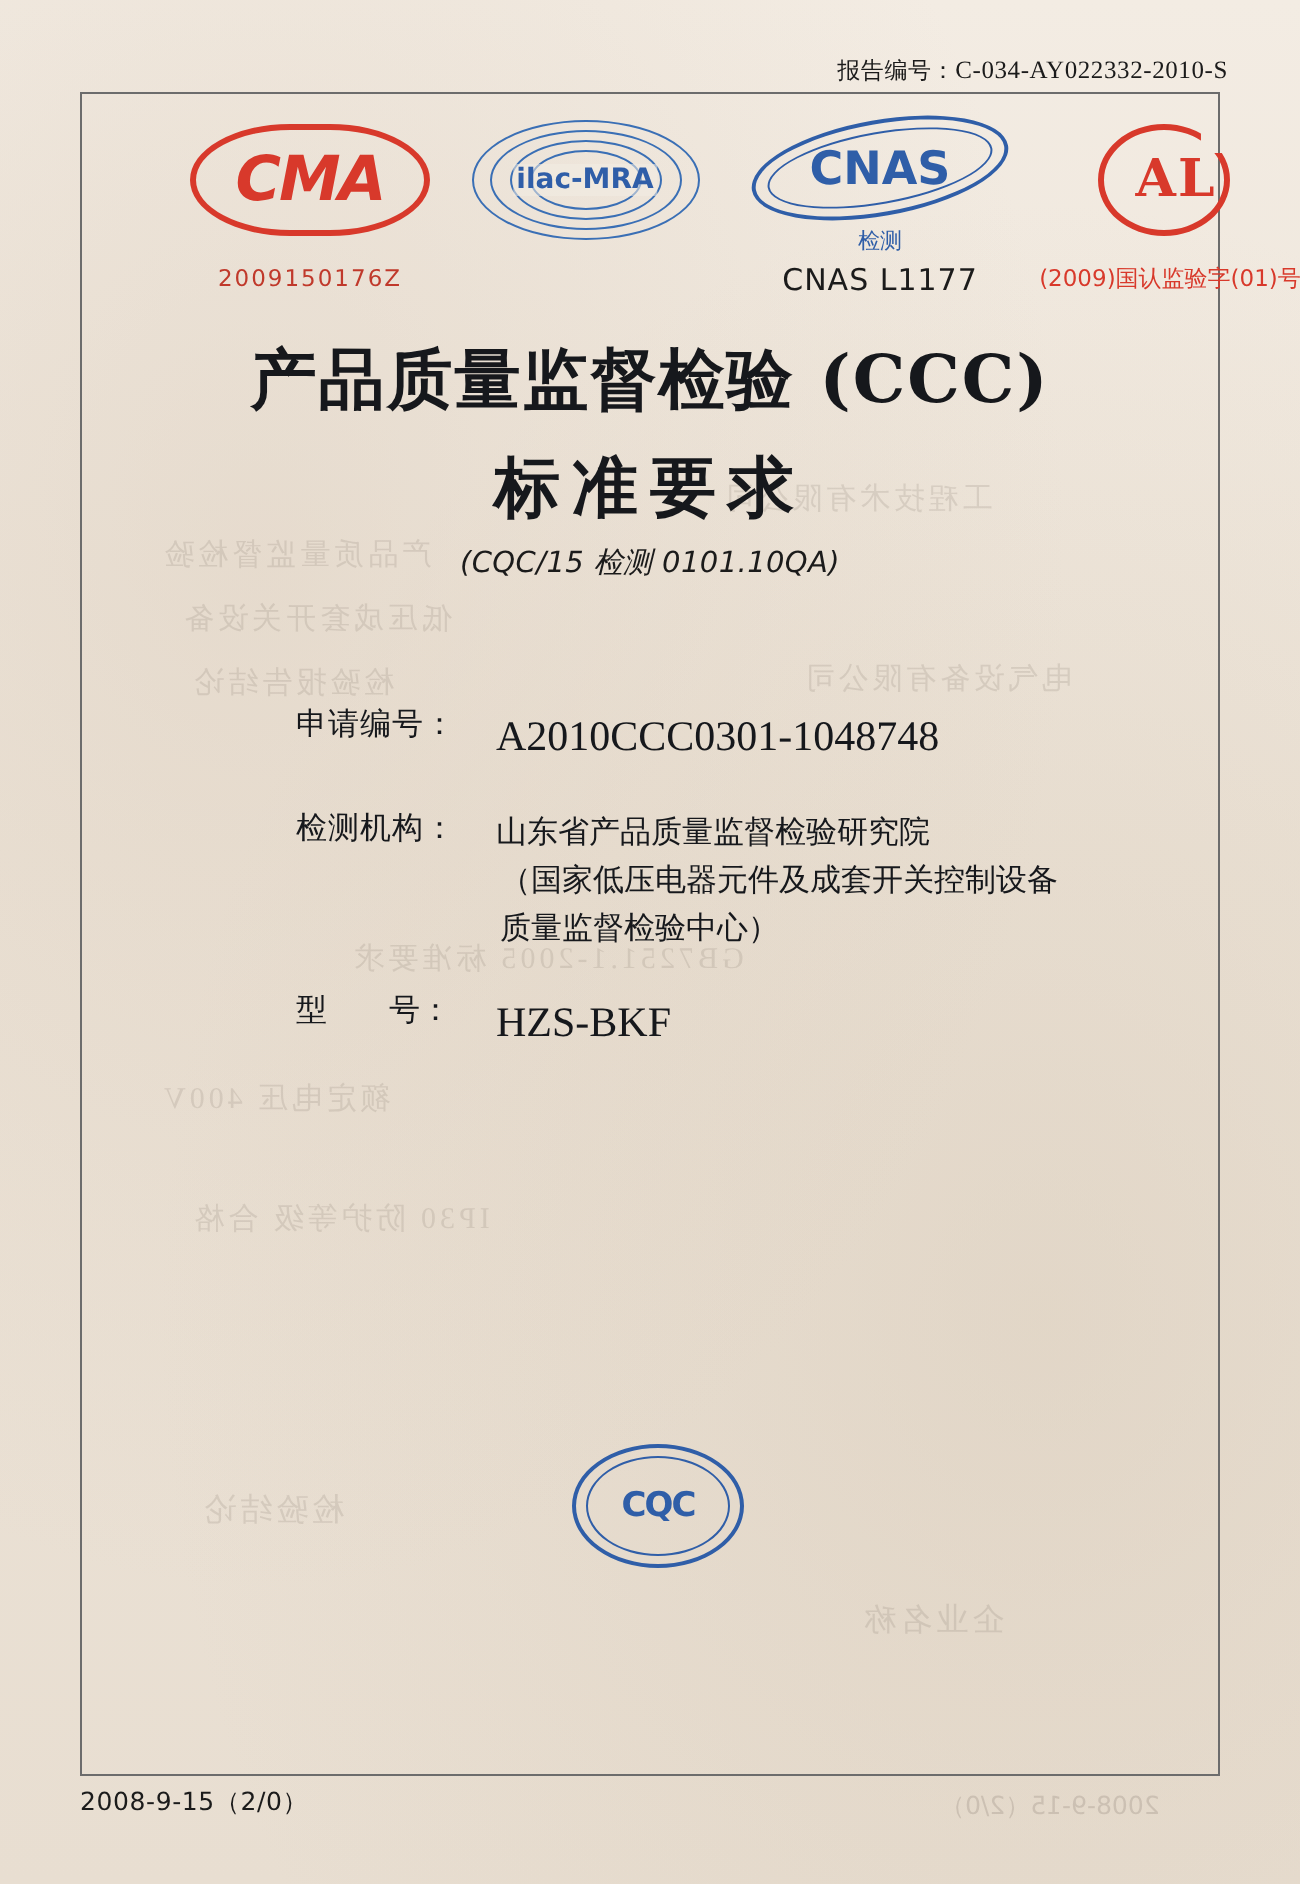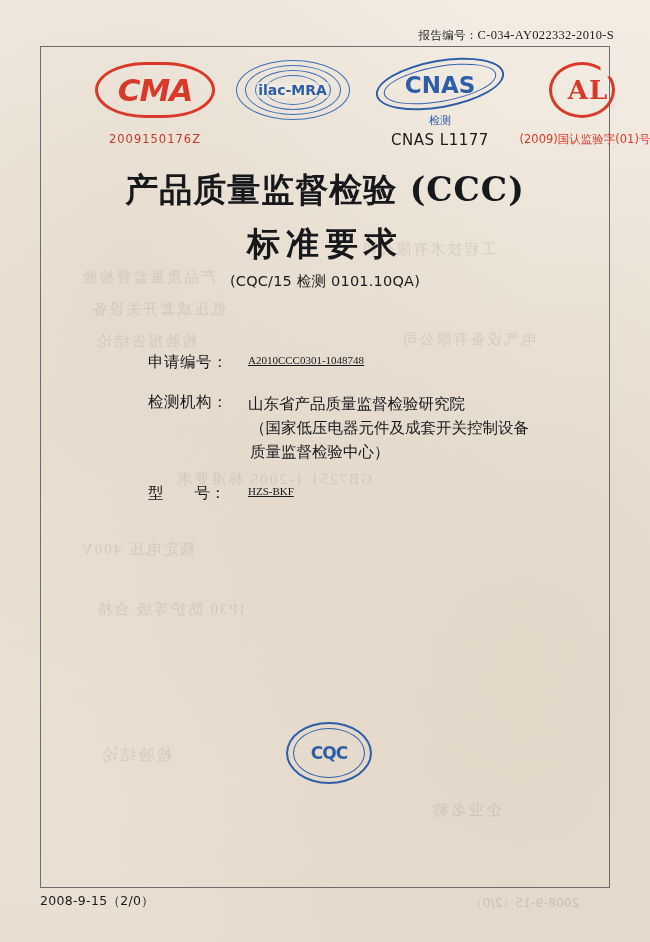--- a/index.html
+++ b/index.html
@@ -252,20 +252,21 @@
   }
   .title-code {
     position: absolute;
     left: 0; right: 0;
     top: 272px;
     text-align: center;
     font-family: "DejaVu Sans", sans-serif;
     font-size: 14.5px;
     color: #1b1b1b;
     letter-spacing: 0.2px;
+    font-style: italic;
   }
 
   
   .fields {
     position: absolute;
     left: 148px;
     top: 352px;
     width: 430px;
   }
   .field {
@@ -290,22 +291,21 @@
     box-sizing: border-box;
   }
   .field .v {
     font-family: "DejaVu Serif", serif;
     font-size: 15.5px;
     color: #16181c;
     line-height: 1.55;
   }
   .field .v.latin {
     font-family: "Liberation Serif", serif;
-    font-size: 11px;
-    text-decoration: underline;
+    font-size: 21px;
   }
   .field .v .line2 {
     display: block;
     margin-left: 2px;
   }
 
   
   .cqc {
     position: absolute;
     left: 286px;

